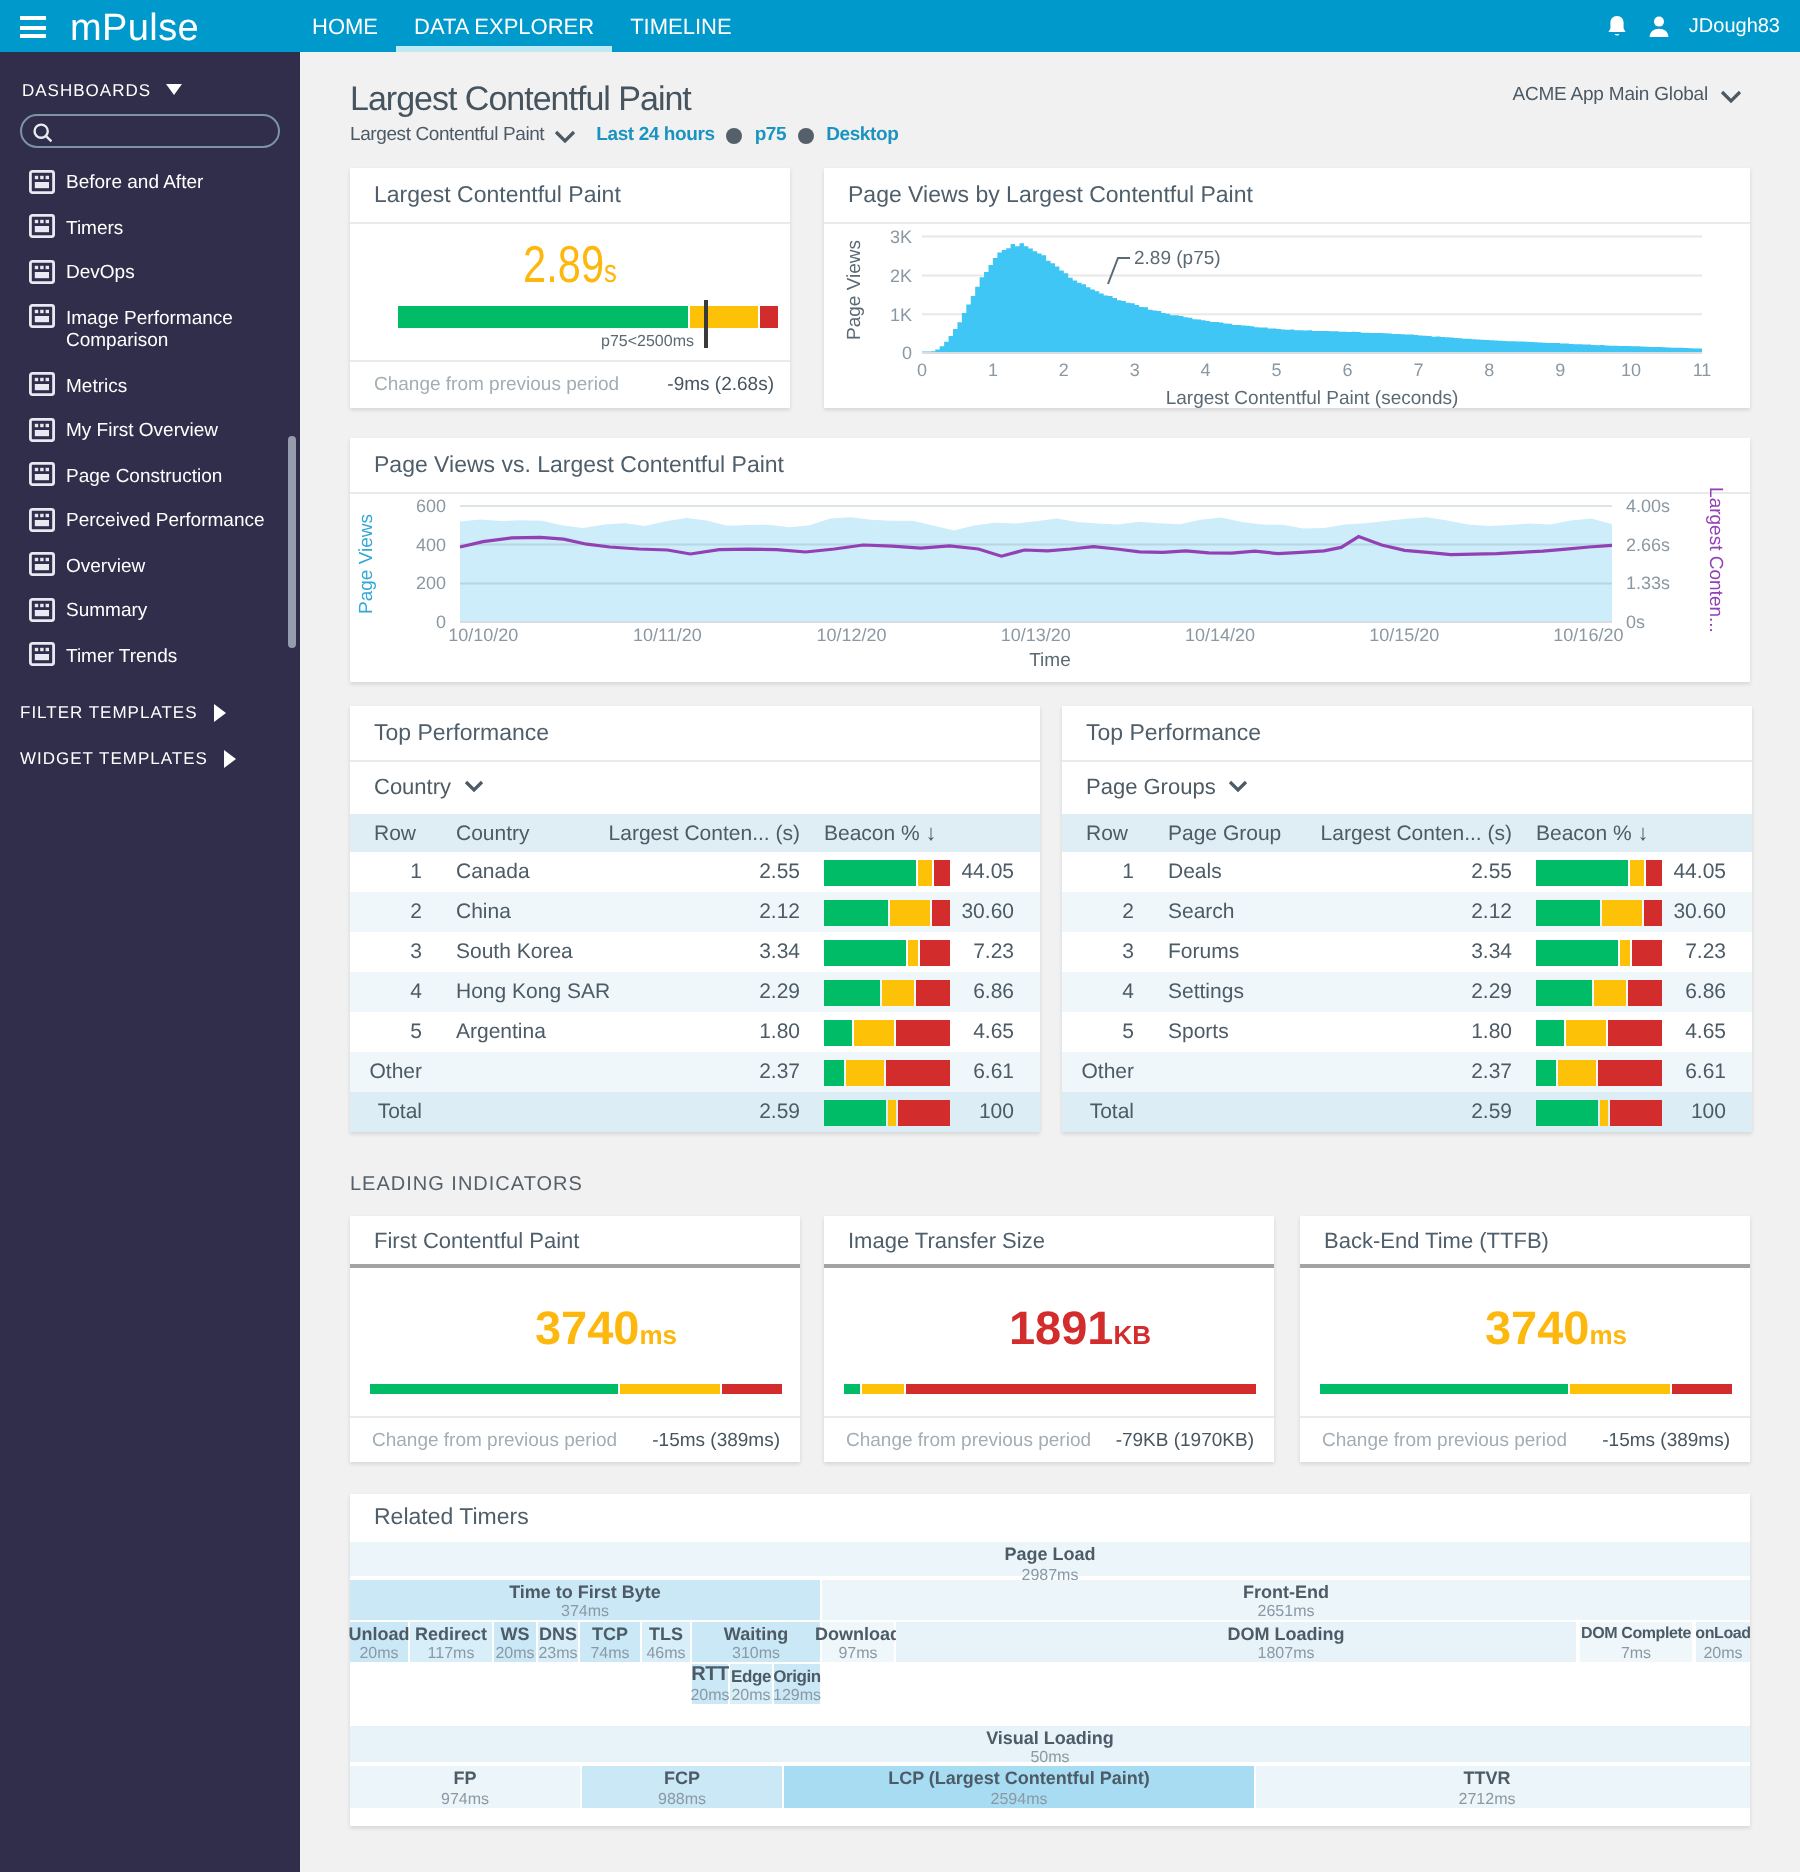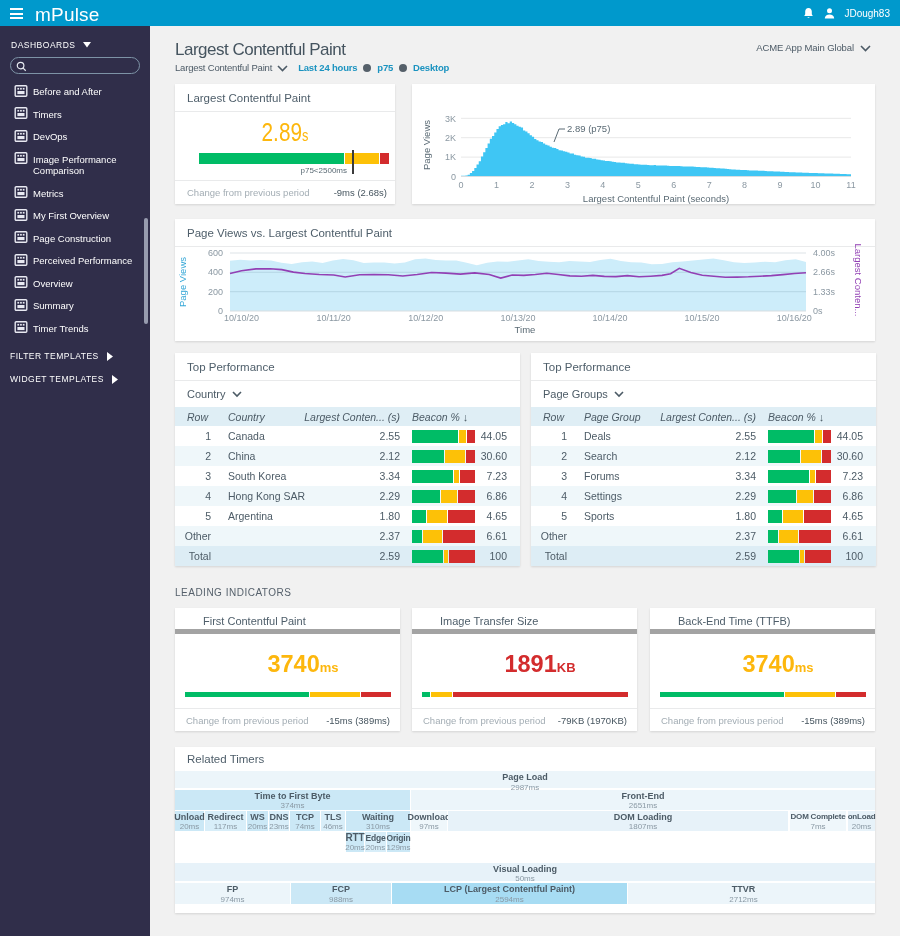--- a/index.html
+++ b/index.html
@@ -35,21 +35,21 @@
 .pagetitle { position:absolute; left:175px; top:40px; font-size:17px; letter-spacing:-0.5px; color:#45545f; }
 .filters { position:absolute; left:175px; top:62px; font-size:9.5px; letter-spacing:-0.2px; color:#4c5a66; display:flex; align-items:center; }
 .filters .teal { color:#1b93c0; font-weight:700; letter-spacing:-0.2px; }
 .filters .dot { display:inline-block; width:8px; height:8px; border-radius:50%; background:#55606a; margin:0 6px; }
 .filters svg { margin:2px 0 0 5px; }
 .appsel { position:absolute; right:29px; top:42px; font-size:9.5px; letter-spacing:-0.1px; color:#4c5a66; display:flex; align-items:center; }
 .appsel svg { margin:2px 0 0 6px; }
 
 .card { position:absolute; background:#fff; box-shadow:0 1px 2px rgba(0,0,0,.12); }
 .ct { height:28px; line-height:29px; padding-left:12px; font-size:11.5px; color:#4e5e6a; border-bottom:1px solid #e9eaeb; }
-.ct2 { height:26px; line-height:27px; padding-left:28px; font-size:11px; color:#4e5e6a; border-bottom:5px solid #a3a3a3; }
+.ct2 { height:26px; line-height:27px; padding-left:12px; font-size:11px; color:#4e5e6a; border-bottom:2px solid #a3a3a3; }
 .cfoot { position:absolute; left:0; right:0; bottom:0; height:24px; border-top:1px solid #e9eaeb; font-size:9.5px; color:#a3adb4; display:flex; align-items:center; justify-content:space-between; padding:0 8px 0 12px; white-space:nowrap; }
 .cfoot b { color:#46555f; font-weight:400; }
 
 
 #card1 { left:175px; top:84px; width:220px; height:120px; }
 #card1 .bignum { position:absolute; top:33px; left:0; width:100%; text-align:center; font-size:26px; color:#fdb70d; transform:scaleX(0.8); }
 #card1 .bignum .unit { font-size:16px; }
 #c1bar { position:absolute; left:24px; top:69px; width:190px; height:11px; display:flex; }
 #c1bar i { display:block; height:11px; margin-right:1px; }
 #c1mark { position:absolute; left:177px; top:66px; width:1.5px; height:24px; background:#3a3a3a; }
@@ -61,21 +61,21 @@
 
 #card2 { left:412px; top:84px; width:463px; height:120px; }
 #chart3 { left:175px; top:219px; width:700px; height:122px; }
 
 
 .table-card { top:353px; width:345px; height:213px; }
 .tsel { height:26px; line-height:27px; padding-left:12px; font-size:11px; color:#4c5b66; }
 .tsel svg { vertical-align:1px; margin-left:3px; }
 .ptable { width:100%; border-collapse:collapse; table-layout:fixed; font-size:10.5px; color:#4c5b66; }
 .ptable td { height:20px; padding:0; vertical-align:middle; }
-.ptable tr.hd td { background:#dfeef5; height:19px; font-size:10.5px;font-style:italic; }
+.ptable tr.hd td { background:#dfeef5; height:19px; font-size:10.5px; }
 .ptable tr.alt td { background:#eff7fa; }
 .ptable tr.tot td { background:#ddedf5; }
 .c-row { width:40px; text-align:right; padding-right:4px !important; }
 .ptable .lbl { text-align:right; }
 .c-name { width:85px; padding-left:13px !important; white-space:nowrap; }
 .c-val { width:100px; text-align:right; white-space:nowrap; }
 .c-bar { width:75px; padding-left:12px !important; }
 .c-pct { text-align:right; padding-right:13px !important; }
 tr.hd .c-row { text-align:left; padding-left:12px !important; }
 tr.hd .c-bar { white-space:nowrap; }
@@ -106,20 +106,25 @@
 <body>
 <div id="app">
 
   <div class="topbar">
     <div class="burger">
         <i></i>
         <i></i>
         <i></i>
       </div>
     <div class="logo">mPulse</div>
+    <div class="nav">
+        <span>HOME</span>
+        <span class="act">DATA EXPLORER</span>
+        <span>TIMELINE</span>
+      </div>
     <div class="tright">
       <svg width="13" height="13" viewBox="0 0 13 13">
           <path d="M6.5 1 C4.4 1 3.2 2.6 3.2 4.5 L3.2 7.2 L2.2 9 L10.8 9 L9.8 7.2 L9.8 4.5 C9.8 2.6 8.6 1 6.5 1 Z" fill="#fff"></path>
           <path d="M5.3 10 a1.3 1.3 0 0 0 2.4 0 Z" fill="#fff"></path>
         </svg>
       <svg width="13" height="13" viewBox="0 0 13 13">
           <circle cx="6.5" cy="3.8" r="2.5" fill="#fff"></circle>
           <path d="M1.8 11.5 C1.8 8.8 4 7.4 6.5 7.4 C9 7.4 11.2 8.8 11.2 11.5 Z" fill="#fff"></path>
         </svg>
       <span>JDough83</span>
@@ -276,20 +281,21 @@
       </div>
     <div id="c1mark"></div>
     <div id="c1lab">p75&lt;2500ms</div>
     <div class="cfoot">
         <span>Change from previous period</span>
         <b>-9ms (2.68s)</b>
       </div>
   </div>
 
   <div class="card" id="card2">
+    <div class="ct">Page Views by Largest Contentful Paint</div>
     <svg width="463" height="92" style="position:absolute;left:0;top:28px" viewBox="0 0 463 92">
       <g stroke="#e8e8e8" stroke-width="1">
         <line x1="49" y1="6.3" x2="439" y2="6.3"></line>
           <line x1="49" y1="25.7" x2="439" y2="25.7"></line>
           <line x1="49" y1="45.1" x2="439" y2="45.1"></line>
       </g>
       <g fill="#3fc6f4">
           <path d="M49.00,64.50L49.00,63.80L51.22,63.80L51.22,63.80L53.43,63.80L53.43,63.62L55.65,63.62L55.65,62.69L57.86,62.69L57.86,61.08L60.08,61.08L60.08,58.93L62.30,58.93L62.30,55.98L64.51,55.98L64.51,52.54L66.73,52.54L66.73,49.17L68.94,49.17L68.94,44.55L71.16,44.55L71.16,40.21L73.38,40.21L73.38,36.01L75.59,36.01L75.59,31.43L77.81,31.43L77.81,26.65L80.02,26.65L80.02,23.95L82.24,23.95L82.24,20.46L84.45,20.46L84.45,17.01L86.67,17.01L86.67,14.23L88.89,14.23L88.89,13.02L91.10,13.02L91.10,12.15L93.32,12.15L93.32,10.06L95.53,10.06L95.53,11.14L97.75,11.14L97.75,9.59L99.97,9.59L99.97,11.07L102.18,11.07L102.18,12.31L104.40,12.31L104.40,13.65L106.61,13.65L106.61,14.77L108.83,14.77L108.83,15.57L111.05,15.57L111.05,18.42L113.26,18.42L113.26,19.57L115.48,19.57L115.48,21.19L117.69,21.19L117.69,23.27L119.91,23.27L119.91,24.63L122.12,24.63L122.12,26.92L124.34,26.92L124.34,28.26L126.56,28.26L126.56,29.39L128.77,29.39L128.77,30.12L130.99,30.12L130.99,31.59L133.20,31.59L133.20,32.81L135.42,32.81L135.42,33.60L137.64,33.60L137.64,34.71L139.85,34.71L139.85,35.72L142.07,35.72L142.07,36.06L144.28,36.06L144.28,36.97L146.50,36.97L146.50,38.14L148.72,38.14L148.72,38.56L150.93,38.56L150.93,39.32L153.15,39.32L153.15,39.68L155.36,39.68L155.36,40.48L157.58,40.48L157.58,41.52L159.80,41.52L159.80,41.57L162.01,41.57L162.01,42.87L164.23,42.87L164.23,43.23L166.44,43.23L166.44,43.54L168.66,43.54L168.66,44.53L170.88,44.53L170.88,44.84L173.09,44.84L173.09,45.65L175.31,45.65L175.31,45.67L177.52,45.67L177.52,46.06L179.74,46.06L179.74,46.63L181.95,46.63L181.95,46.83L184.17,46.83L184.17,47.58L186.39,47.58L186.39,47.74L188.60,47.74L188.60,48.16L190.82,48.16L190.82,48.53L193.03,48.53L193.03,48.97L195.25,48.97L195.25,49.03L197.47,49.03L197.47,49.25L199.68,49.25L199.68,49.77L201.90,49.77L201.90,49.93L204.11,49.93L204.11,50.51L206.33,50.51L206.33,50.45L208.55,50.45L208.55,50.75L210.76,50.75L210.76,50.85L212.98,50.85L212.98,51.14L215.19,51.14L215.19,51.58L217.41,51.58L217.41,51.73L219.62,51.73L219.62,51.79L221.84,51.79L221.84,52.26L224.06,52.26L224.06,52.23L226.27,52.23L226.27,52.53L228.49,52.53L228.49,52.72L230.70,52.72L230.70,52.87L232.92,52.87L232.92,52.69L235.14,52.69L235.14,53.08L237.35,53.08L237.35,53.15L239.57,53.15L239.57,53.21L241.78,53.21L241.78,53.11L244.00,53.11L244.00,53.53L246.22,53.53L246.22,53.48L248.43,53.48L248.43,53.55L250.65,53.55L250.65,53.50L252.86,53.50L252.86,53.59L255.08,53.59L255.08,53.63L257.30,53.63L257.30,53.92L259.51,53.92L259.51,53.93L261.73,53.93L261.73,54.02L263.94,54.02L263.94,53.90L266.16,53.90L266.16,53.96L268.37,53.96L268.38,54.34L270.59,54.34L270.59,54.41L272.81,54.41L272.81,54.47L275.02,54.47L275.02,54.55L277.24,54.55L277.24,54.54L279.45,54.54L279.45,54.58L281.67,54.58L281.67,54.78L283.89,54.78L283.89,55.00L286.10,55.00L286.10,55.00L288.32,55.00L288.32,55.16L290.53,55.16L290.53,55.23L292.75,55.23L292.75,55.25L294.97,55.25L294.97,55.50L297.18,55.50L297.18,55.72L299.40,55.72L299.40,55.85L301.61,55.85L301.61,55.99L303.83,55.99L303.83,56.34L306.05,56.34L306.05,56.25L308.26,56.25L308.26,56.45L310.48,56.45L310.48,56.59L312.69,56.59L312.69,56.77L314.91,56.77L314.91,57.03L317.12,57.03L317.12,57.17L319.34,57.17L319.34,57.39L321.56,57.39L321.56,57.39L323.77,57.39L323.77,57.68L325.99,57.68L325.99,57.80L328.20,57.80L328.20,57.89L330.42,57.89L330.42,58.02L332.64,58.02L332.64,58.10L334.85,58.10L334.85,58.28L337.07,58.28L337.07,58.40L339.28,58.40L339.28,58.46L341.50,58.46L341.50,58.57L343.72,58.57L343.72,58.62L345.93,58.62L345.93,58.79L348.15,58.79L348.15,58.71L350.36,58.71L350.36,58.87L352.58,58.87L352.58,59.06L354.80,59.06L354.80,59.14L357.01,59.14L357.01,59.22L359.23,59.22L359.23,59.32L361.44,59.32L361.44,59.47L363.66,59.47L363.66,59.44L365.87,59.44L365.88,59.51L368.09,59.51L368.09,59.71L370.31,59.71L370.31,59.80L372.52,59.80L372.52,59.97L374.74,59.97L374.74,60.07L376.95,60.07L376.95,60.13L379.17,60.13L379.17,60.24L381.39,60.24L381.39,60.26L383.60,60.26L383.60,60.46L385.82,60.46L385.82,60.58L388.03,60.58L388.03,60.55L390.25,60.55L390.25,60.69L392.47,60.69L392.47,60.82L394.68,60.82L394.68,60.85L396.90,60.85L396.90,61.00L399.11,61.00L399.11,61.01L401.33,61.01L401.33,61.02L403.55,61.02L403.55,61.09L405.76,61.09L405.76,61.17L407.98,61.17L407.98,61.28L410.19,61.28L410.19,61.34L412.41,61.34L412.41,61.44L414.62,61.44L414.62,61.46L416.84,61.46L416.84,61.56L419.06,61.56L419.06,61.62L421.27,61.62L421.27,61.74L423.49,61.74L423.49,61.84L425.70,61.84L425.70,61.86L427.92,61.86L427.92,61.93L430.14,61.93L430.14,62.02L432.35,62.02L432.35,62.11L434.57,62.11L434.57,62.20L436.78,62.20L436.78,62.30L439.00,62.30L439.00,64.50Z"></path>
         </g>
       <line x1="49" y1="64.5" x2="439" y2="64.5" stroke="#d7dde1" stroke-width="1"></line>

